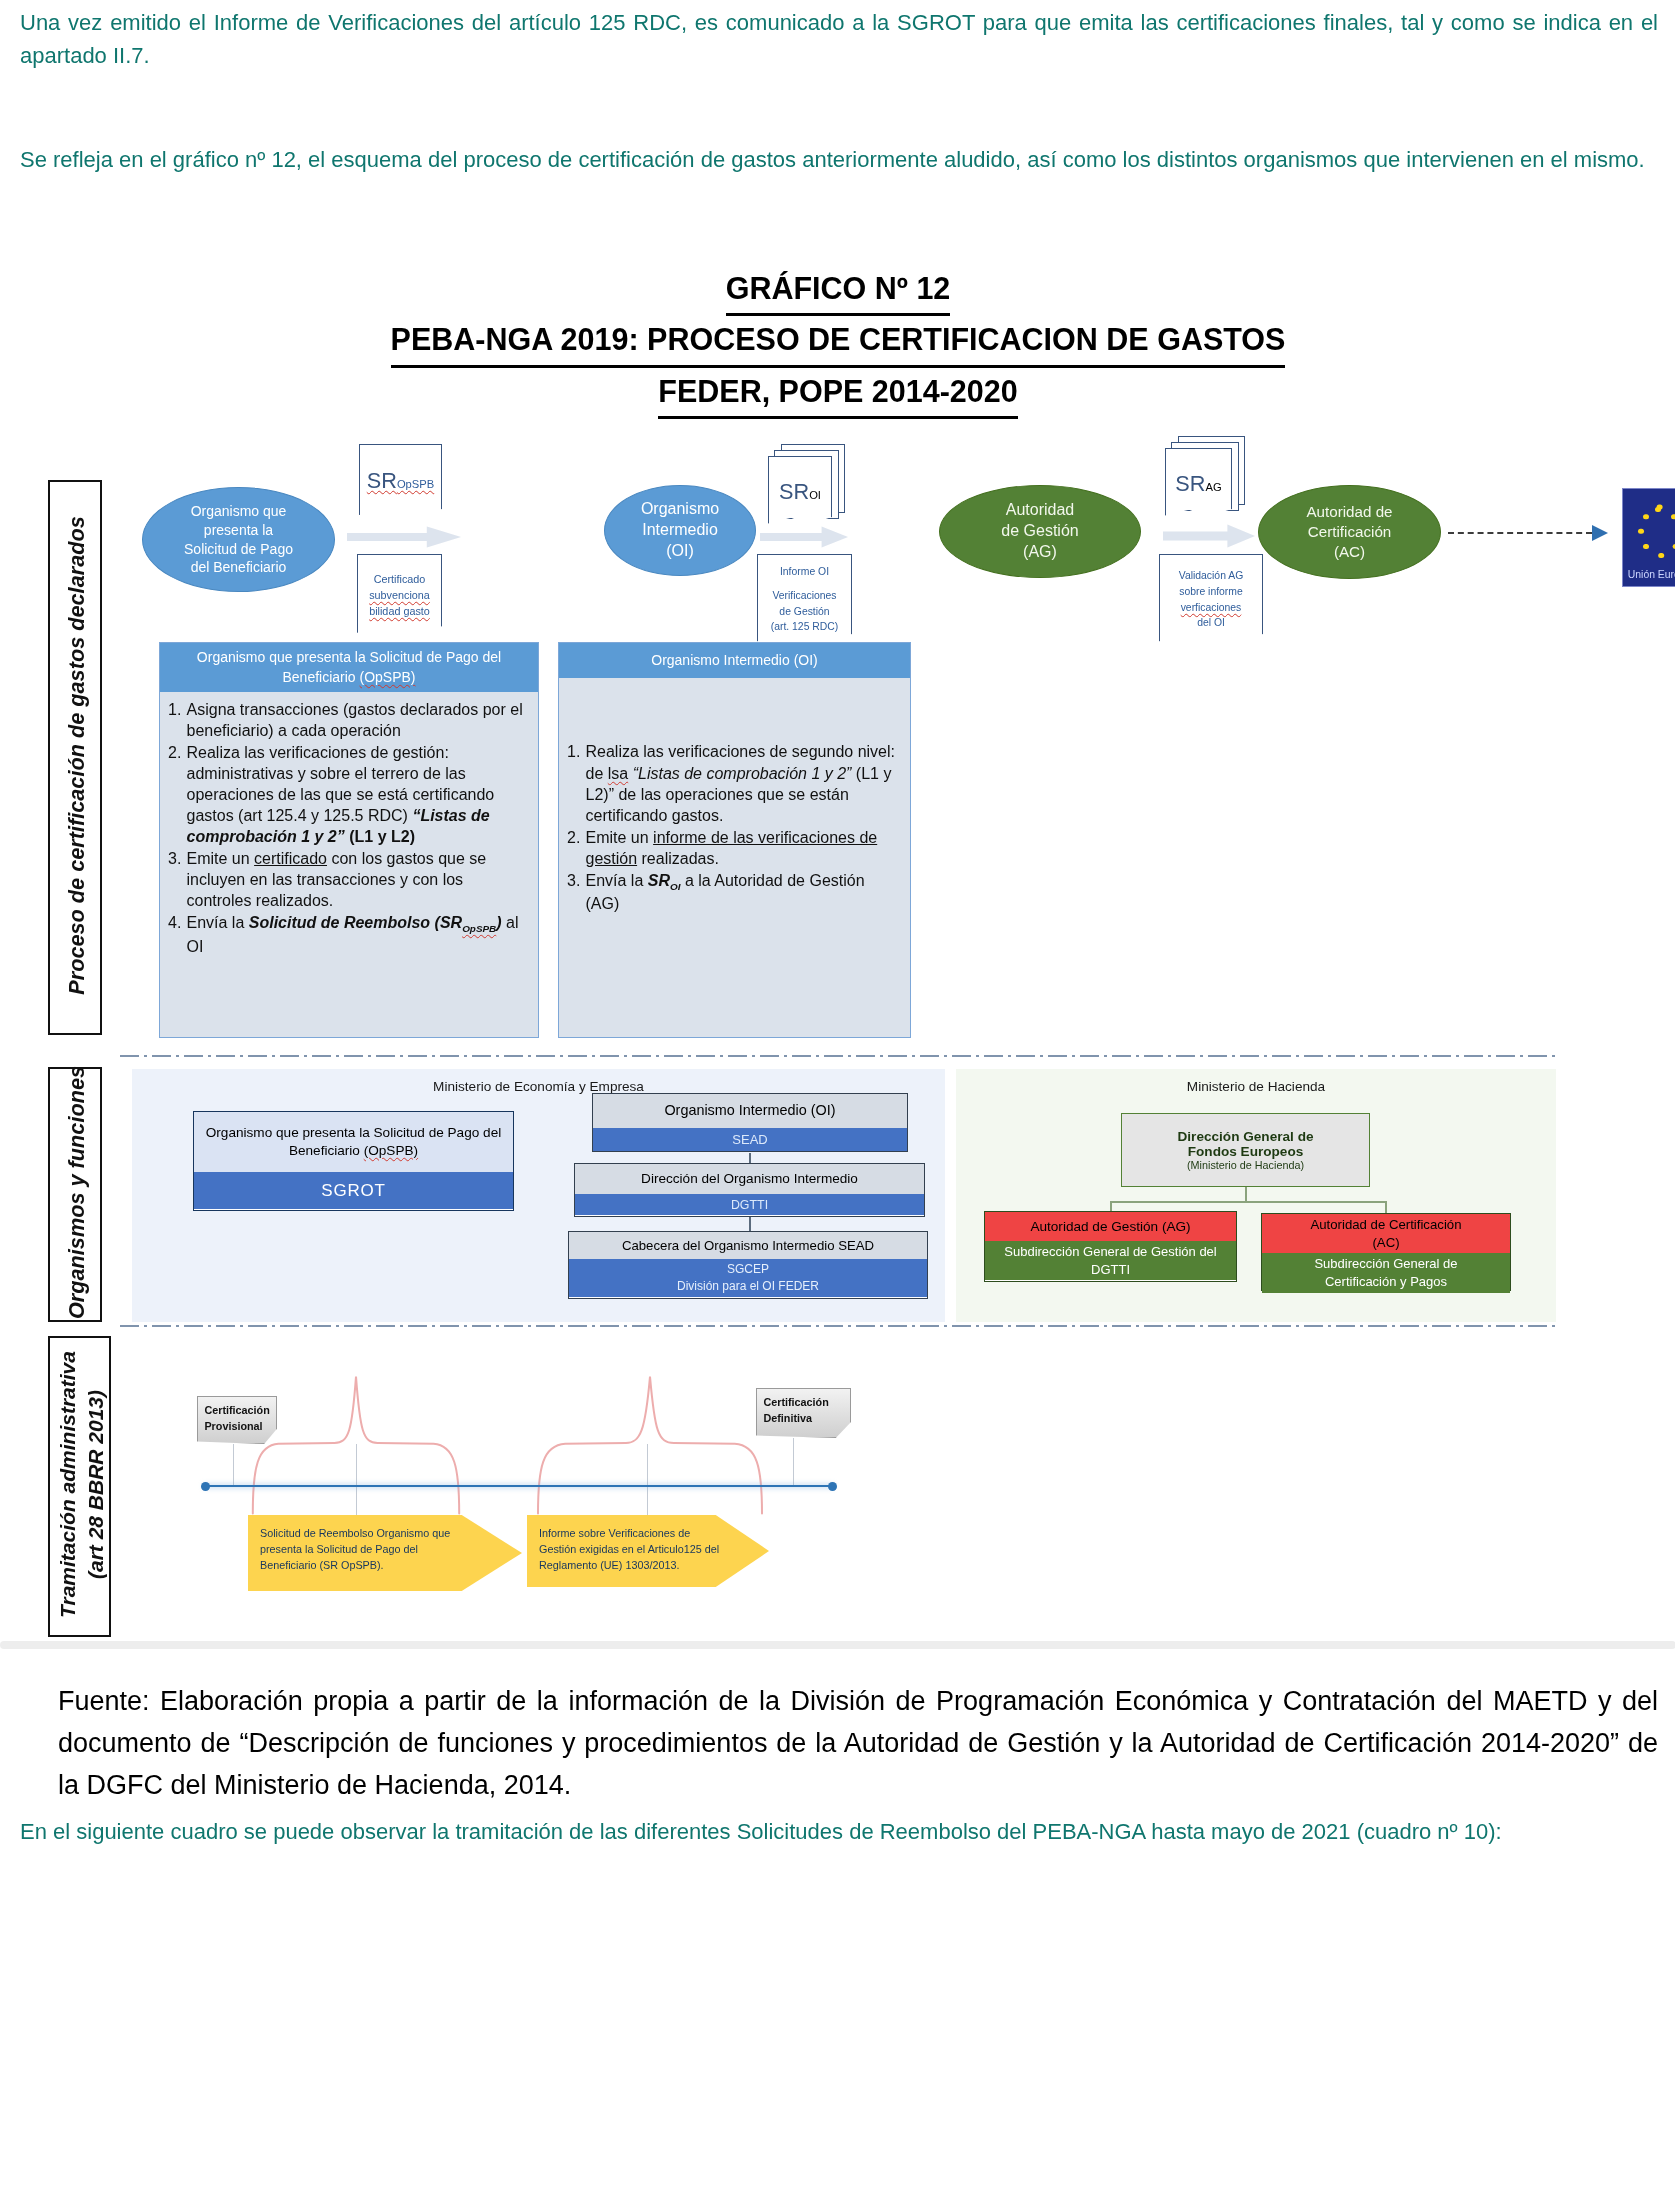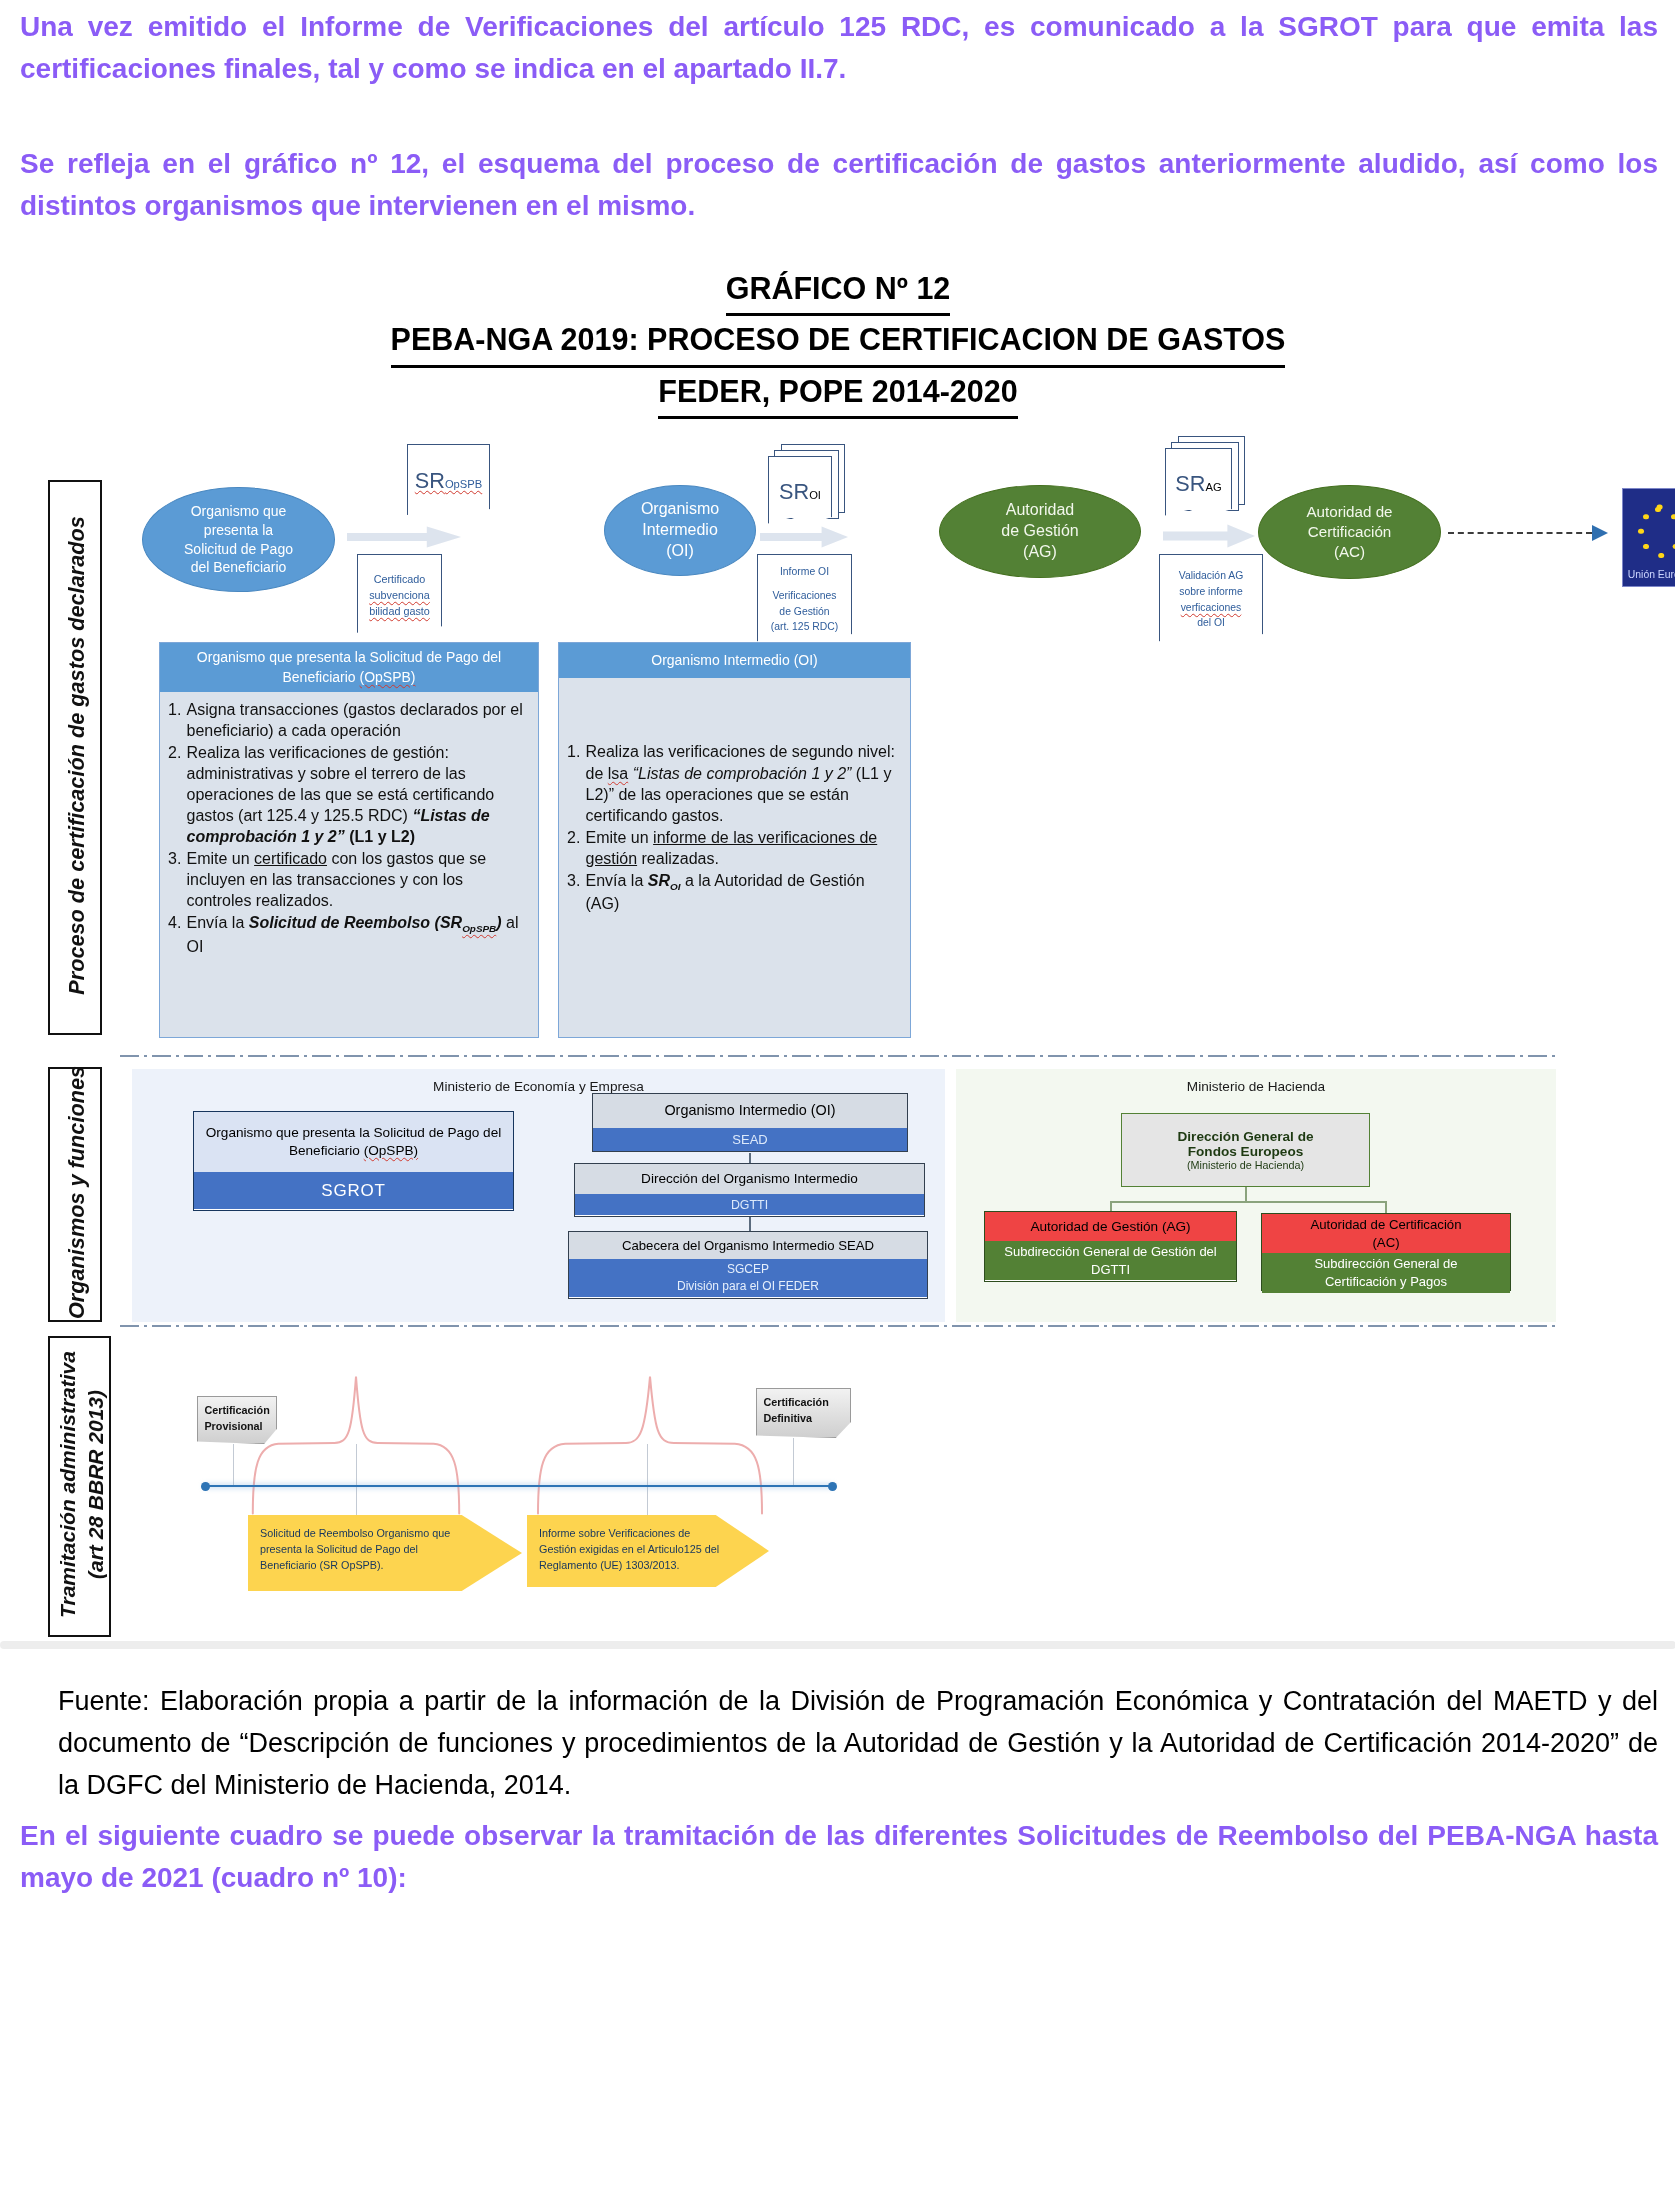--- a/index.html
+++ b/index.html
@@ -2,21 +2,21 @@
 <html style="font-size:13px"><head>
 <meta charset="utf-8">
 <style>
   * { margin:0; padding:0; box-sizing:border-box; }
   html,body { background:#fff; }
   .page { position:relative; width:1676px; height:2205px; background:#fff;
           font-family:"Liberation Sans", sans-serif; color:#000; overflow:hidden; }
   .abs { position:absolute; }
 
   
-  .body-text { font-size:28px; line-height:1.5; text-align:justify; color:#8b5cf6;font-weight:bold; }
+  .body-text { font-size:22px; line-height:1.5; text-align:justify; color:#0f766e; }
   .fuente-text { font-size:27px; line-height:1.55; text-align:justify; color:#000; }
   .fig-title { text-align:center; font-size:30.5px; font-weight:bold; line-height:1.55; }
   .fig-title .t { display:inline-block; border-bottom:3.2px solid #000; padding-bottom:1px; }
 
   
   .vlabel { border:2.4px solid #111; background:#fff; }
   .vlabel .vin { position:absolute; top:100%; left:0; transform-origin:top left;
                  transform:rotate(-90deg); display:flex; flex-direction:column;
                  align-items:center; justify-content:center;
                  font-weight:bold; font-style:italic; color:#111; text-align:center; }
@@ -127,21 +127,21 @@
     <div class="vin" style="width:555px; height:54px; font-size:21.7px;">Proceso de certificación de gastos declarados</div>
   </div>
 
   <div class="abs oval blue" style="left:142px; top:487px; width:193px; height:105px; font-size:14px; line-height:1.35;">
     <div>Organismo que</div>
     <div>presenta la</div>
     <div>Solicitud de Pago</div>
     <div>del Beneficiario</div>
   </div>
 
-  <div class="abs doc" style="left:359px; top:444px; width:83px; height:74px;margin-left:48px;">
+  <div class="abs doc" style="left:359px; top:444px; width:83px; height:74px;">
     <div class="rw"><span class="sr-main">SR</span><span class="sr-sub">OpSPB</span></div>
   </div>
 
   <div class="abs fat-arrow" style="left:347px; top:525px; width:114px; height:24px;"></div>
 
   <div class="abs doc" style="left:357px; top:554px; width:85px; height:82px;">
     <div class="doc-line">Certificado</div>
     <div class="doc-line rw">subvenciona</div>
     <div class="doc-line rw">bilidad gasto</div>
   </div>

